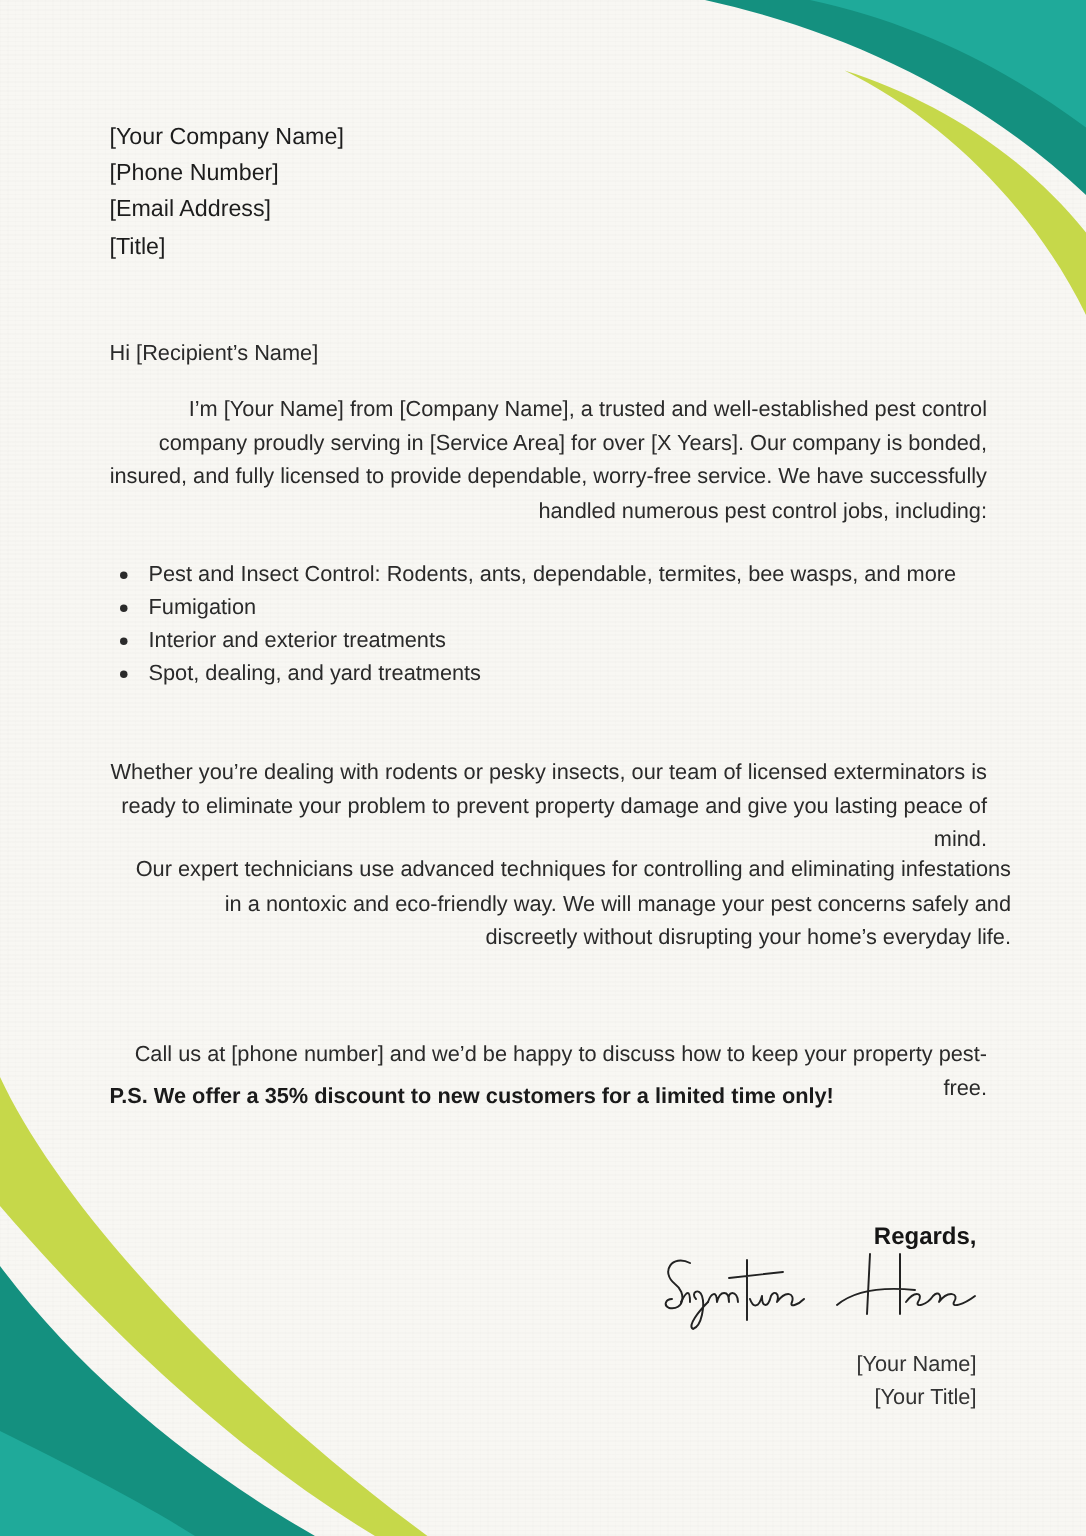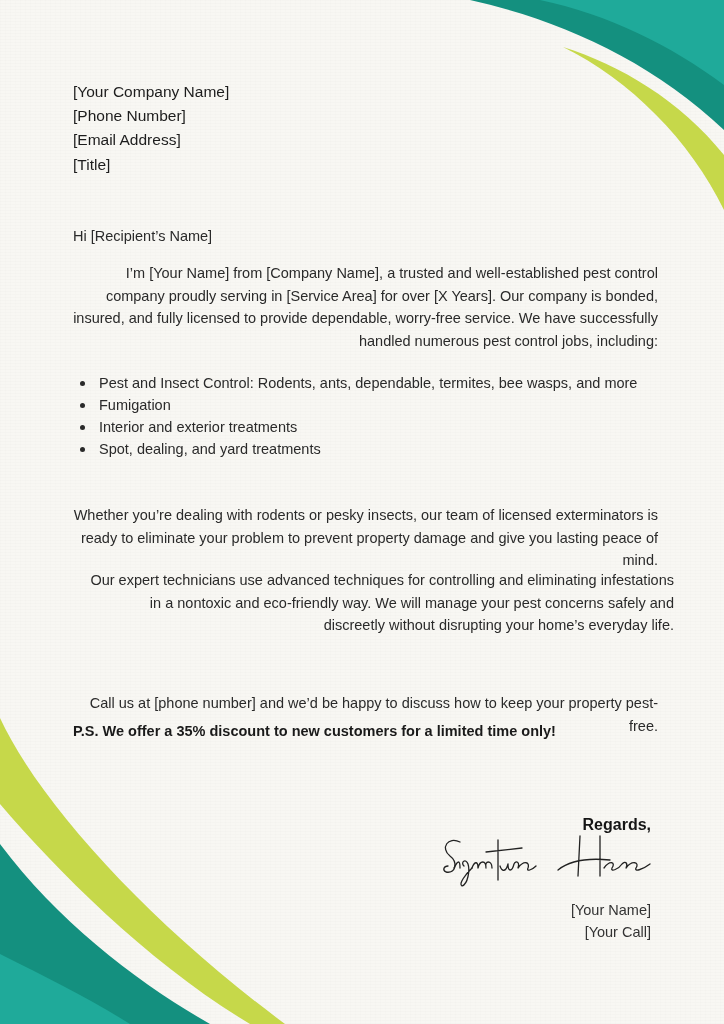--- a/index.html
+++ b/index.html
@@ -126,13 +126,13 @@
   <path d="M58 10 L 58 50 M 46 22 L 82 18"></path>
 
   <path d="M60 36 C 62 42, 66 42, 68 34 C 68 42, 72 42, 74 34 C 76 30, 80 32, 78 38 C 84 30, 90 32, 88 38 C 86 42, 92 40, 96 36"></path>
 
   <path d="M140 6 L 138 46 M 160 6 L 160 46 M 118 40 C 130 30, 150 28, 170 30"></path>
 
   <path d="M164 38 C 170 30, 176 32, 172 38 C 170 42, 178 40, 182 34 C 186 30, 188 34, 186 38 C 192 30, 200 32, 196 38 C 194 42, 202 40, 210 34"></path>
 </svg>
 
 <div class="sig-name">[Your Name]</div>
-<div class="sig-title">[Your Call]</div>
+<div class="sig-title">[Your Title]</div>
 
 </body></html>

